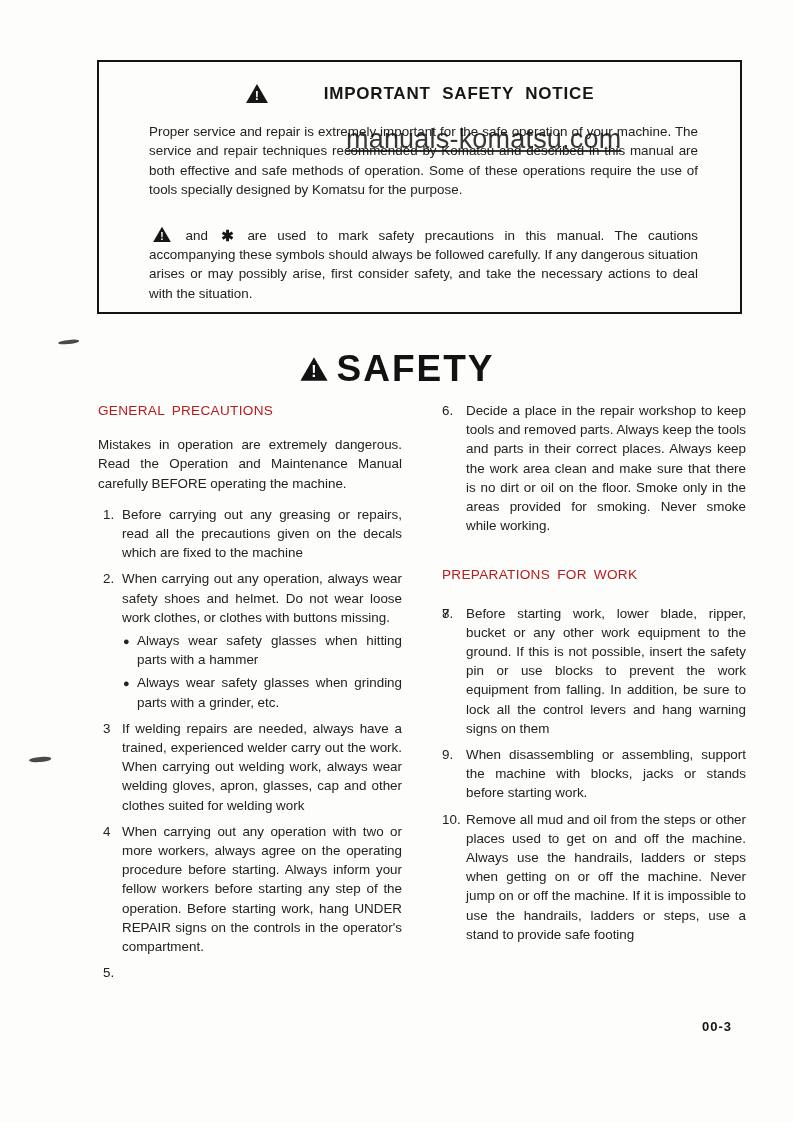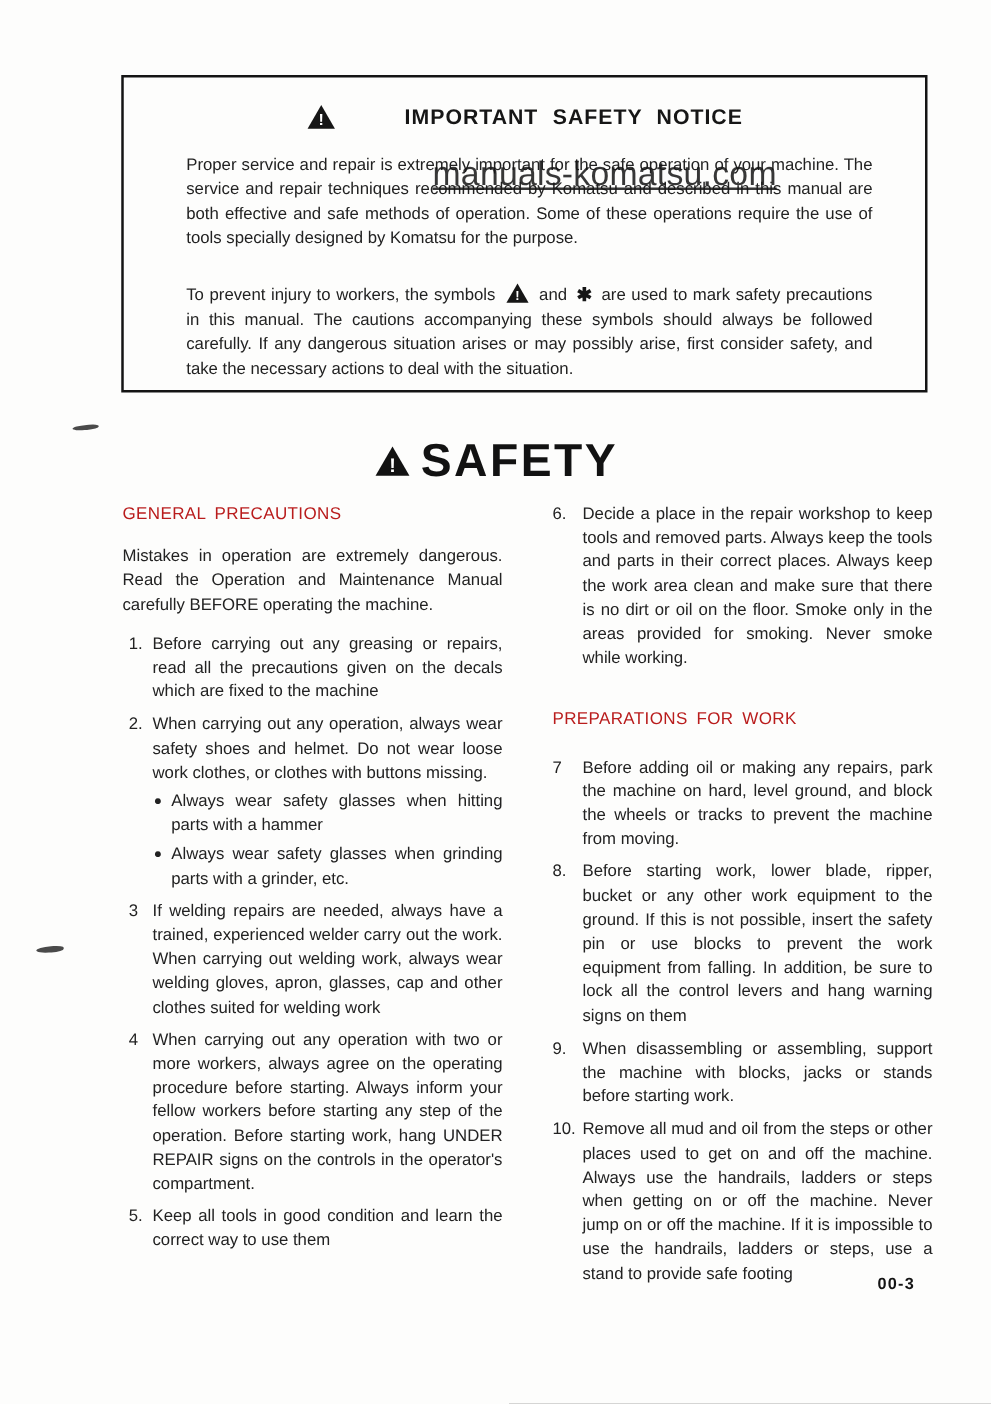--- a/index.html
+++ b/index.html
@@ -158,21 +158,20 @@
   <div class="notice-box">
     <div class="notice-title-row">
       <svg class="tri tri-title" viewBox="0 0 26 23">
         <path d="M13 1 L25 21.8 H1 Z" fill="#161616"></path>
         <text x="13" y="19" text-anchor="middle" font-family="Liberation Sans, sans-serif" font-size="14" font-weight="bold" fill="#ffffff">!</text>
       </svg>
       <span class="notice-title">IMPORTANT SAFETY NOTICE</span>
     </div>
     <p class="notice-para">Proper service and repair is extremely important for the safe operation of your machine. The service and repair techniques recommended by Komatsu and described in this manual are both effective and safe methods of operation. Some of these operations require the use of tools specially designed by Komatsu for the purpose.</p>
     <p class="notice-para second">
-      <span>To prevent injury to workers, the symbols</span>
       <svg class="tri tri-inline" viewBox="0 0 26 23">
         <path d="M13 1 L25 21.8 H1 Z" fill="#161616"></path>
         <text x="13" y="19" text-anchor="middle" font-family="Liberation Sans, sans-serif" font-size="14" font-weight="bold" fill="#ffffff">!</text>
       </svg>
       <span>and</span>
       <span class="caution-symbol">✱</span>
       <span>are used to mark safety precautions in this manual. The cautions accompanying these symbols should always be followed carefully. If any dangerous situation arises or may possibly arise, first consider safety, and take the necessary actions to deal with the situation.</span>
     </p>
   </div>
 
@@ -213,35 +212,33 @@
       <span class="txt">If welding repairs are needed, always have a trained, experienced welder carry out the work. When carrying out welding work, always wear welding gloves, apron, glasses, cap and other clothes suited for welding work</span>
     </div>
 
     <div class="item">
       <span class="num">4</span>
       <span class="txt">When carrying out any operation with two or more workers, always agree on the operating procedure before starting. Always inform your fellow workers before starting any step of the operation. Before starting work, hang UNDER REPAIR signs on the controls in the operator's compartment.</span>
     </div>
 
     <div class="item">
       <span class="num">5.</span>
-      <span class="txt">Keep all tools in good condition and learn the correct way to use them</span>
     </div>
   </div>
 
   <div class="col col-right">
     <div class="item">
       <span class="num">6.</span>
       <span class="txt">Decide a place in the repair workshop to keep tools and removed parts. Always keep the tools and parts in their correct places. Always keep the work area clean and make sure that there is no dirt or oil on the floor. Smoke only in the areas provided for smoking. Never smoke while working.</span>
     </div>
 
     <div class="col-heading preparations">PREPARATIONS FOR WORK</div>
 
     <div class="item">
       <span class="num">7</span>
-      <span class="txt">Before adding oil or making any repairs, park the machine on hard, level ground, and block the wheels or tracks to prevent the machine from moving.</span>
     </div>
 
     <div class="item">
       <span class="num">8.</span>
       <span class="txt">Before starting work, lower blade, ripper, bucket or any other work equipment to the ground. If this is not possible, insert the safety pin or use blocks to prevent the work equipment from falling. In addition, be sure to lock all the control levers and hang warning signs on them</span>
     </div>
 
     <div class="item">
       <span class="num">9.</span>
       <span class="txt">When disassembling or assembling, support the machine with blocks, jacks or stands before starting work.</span>

